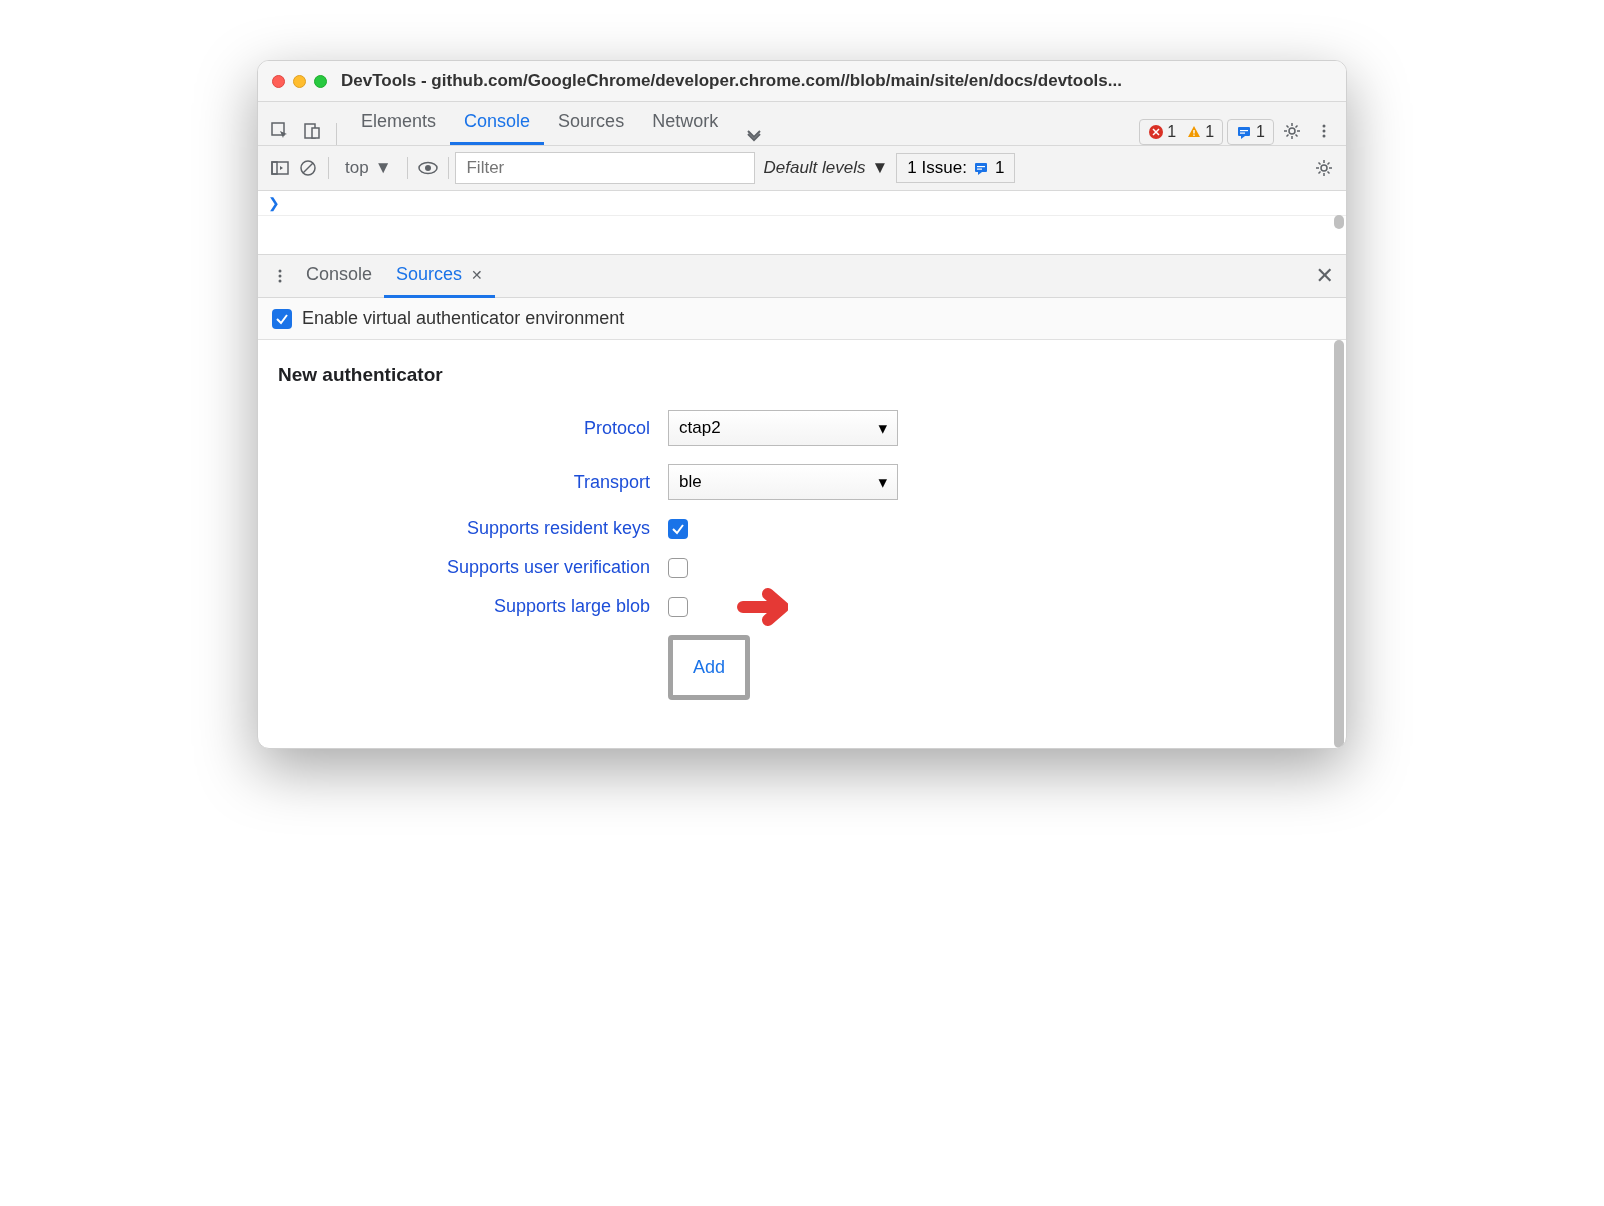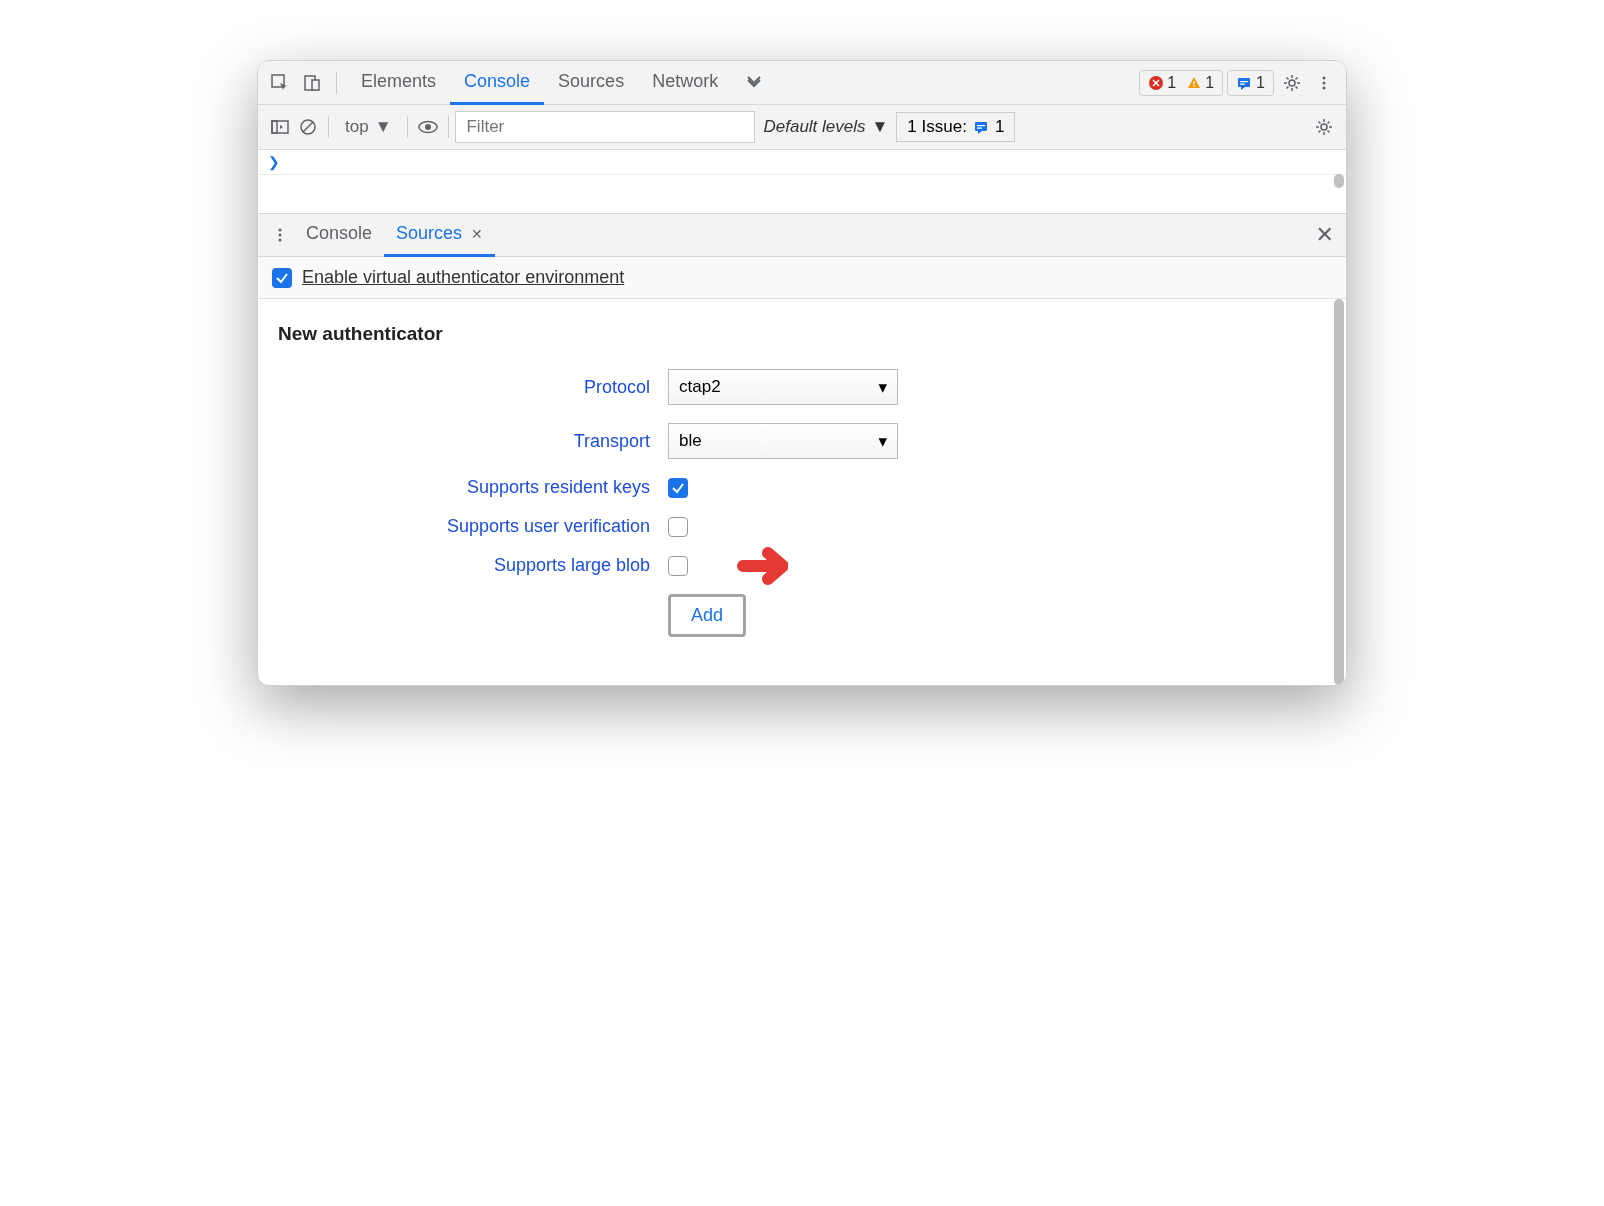--- a/index.html
+++ b/index.html
@@ -28,21 +28,21 @@
 }
 .traffic { display: flex; gap: 8px; margin-right: 14px; }
 .dot { width: 13px; height: 13px; border-radius: 50%; }
 .dot.red { background: #ff5f57; border: 1px solid #e04640; }
 .dot.yellow { background: #ffbd2e; border: 1px solid #dfa022; }
 .dot.green { background: #28c940; border: 1px solid #1dad2c; }
 .title { font-size: 17px; font-weight: 600; color: #333; white-space: nowrap; overflow: hidden; text-overflow: ellipsis; flex: 1; }
 
 .topbar {
   display: flex;
-  align-items: center;
+  align-items: flex-end;
   padding: 0 8px;
   height: 44px;
   border-bottom: 1px solid #d8d8d8;
   background: #f3f3f3;
   gap: 4px;
 }
 .icon-btn {
   width: 28px; height: 28px;
   display: flex; align-items: center; justify-content: center;
   color: #5f6368;
@@ -129,21 +129,20 @@
 
 .enable-row {
   display: flex;
   align-items: center;
   gap: 10px;
   padding: 10px 14px;
   border-bottom: 1px solid #e0e0e0;
   font-size: 18px;
   color: #333;
   background: #fafafa;
-  text-decoration: underline;
 }
 .chk {
   width: 20px; height: 20px;
   border-radius: 4px;
   display: inline-flex;
   align-items: center;
   justify-content: center;
 }
 .chk.checked { background: #1a73e8; color: #fff; }
 .chk.unchecked { border: 1.5px solid #999; background: #fff; }
@@ -172,25 +171,25 @@
   background: linear-gradient(#fff, #f4f4f4);
   display: flex;
   align-items: center;
   justify-content: space-between;
   padding: 0 10px;
   font-size: 17px;
   cursor: pointer;
   text-align: right;
 }
 .add-btn {
-  border: 3px solid #a3a3a3;
+  border: 5px solid #a3a3a3;
   background: #fff;
   color: #1a73e8;
   font-size: 18px;
-  padding: 8px 20px;
+  padding: 17px 20px;
   border-radius: 4px;
   cursor: pointer;
 }
 .arrow-annotation {
   position: absolute;
   color: #e53935;
   font-size: 60px;
   transform: scaleX(-1);
 }
 .scrollbar-track {
@@ -204,20 +203,28 @@
   background: #c0c0c0;
   border-radius: 5px;
 }
 svg { display: block; }
 </style>
 </head>
 <body>
 
 <div class="window">
 
+  <div class="titlebar">
+    <div class="traffic">
+      <div class="dot red"></div>
+      <div class="dot yellow"></div>
+      <div class="dot green"></div>
+    </div>
+    <div class="title">DevTools - github.com/GoogleChrome/developer.chrome.com//blob/main/site/en/docs/devtools...</div>
+  </div>
 
   <div class="topbar">
     <div class="icon-btn">
       <svg width="20" height="20" viewBox="0 0 20 20">
           <rect x="2" y="2" width="12" height="12" fill="none" stroke="#5f6368" stroke-width="1.5"></rect>
           <path d="M10 10 L17 13 L14 14 L13 17 Z" fill="#5f6368"></path>
         </svg>
     </div>
     <div class="icon-btn">
       <svg width="20" height="20" viewBox="0 0 20 20">

